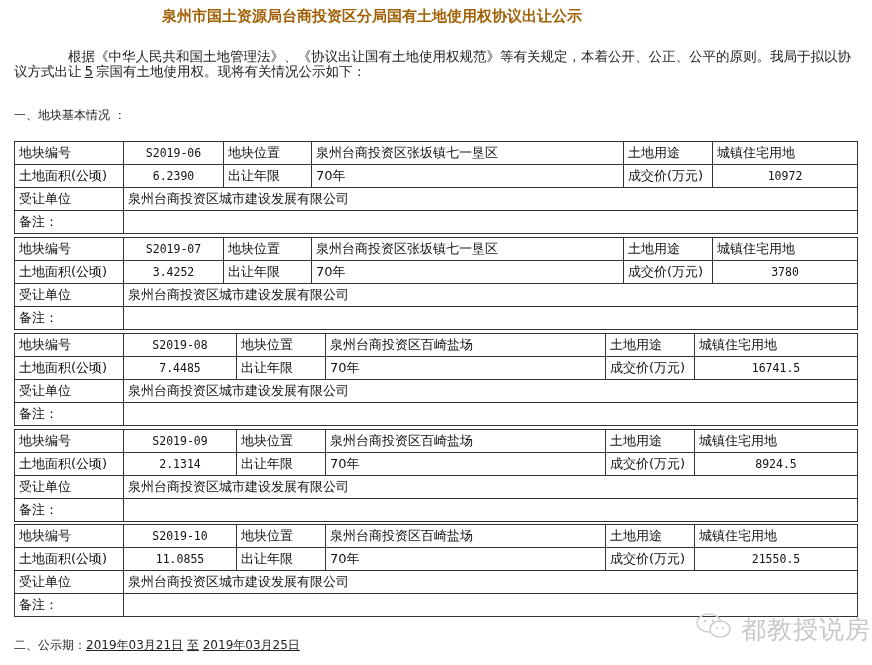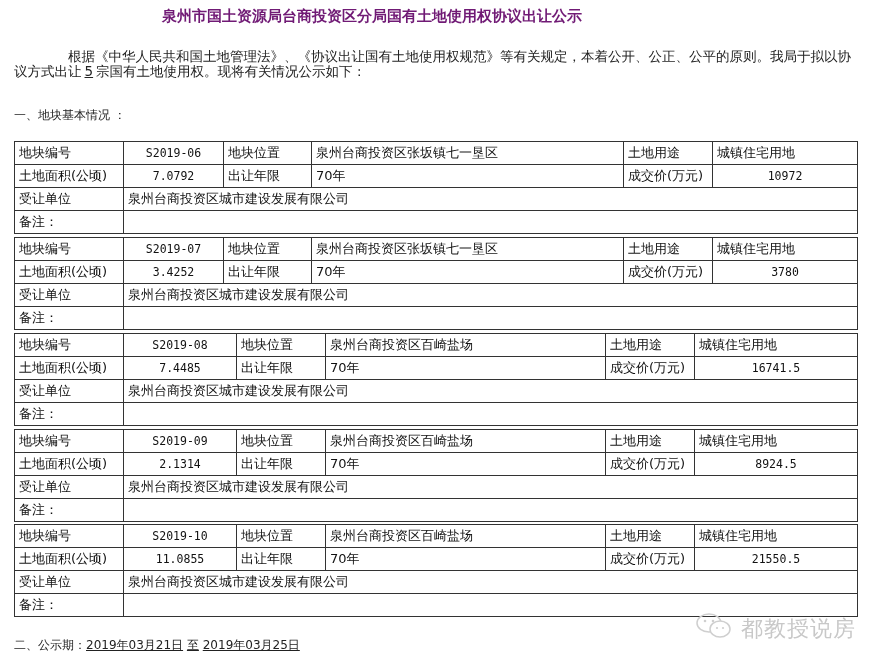--- a/index.html
+++ b/index.html
@@ -5,21 +5,21 @@
     * { margin: 0; padding: 0; box-sizing: border-box; }
     html, body {
       width: 872px; height: 665px; background: #ffffff; overflow: hidden;
       font-family: "DejaVu Sans", "Liberation Sans", sans-serif;
       color: #111111;
     }
     .page { position: relative; width: 872px; height: 665px; }
     .title {
       position: absolute; left: 0; width: 744px; text-align: center;
       font-family: Liberation Sans, sans-serif;
-      font-weight: bold; font-size: 15px; letter-spacing: 0px; color: #701a75;
+      font-weight: bold; font-size: 15px; letter-spacing: 0px; color: #a16207;
     }
     .title.t1 { top: 7px; }
     .title.t2 { top: 28px; }
     .para {
       position: absolute; left: 14px; width: 850px; font-size: 13.5px; line-height: 15px;
       color: #222;
     }
     .para.p1 { top: 49px; text-indent: 54px; }
     .num-u { text-decoration: underline; padding: 0 3px; }
     .section {
@@ -36,21 +36,21 @@
     table.plot td {
       border: 1px solid #333; height: 23px; padding: 0 4px;
       font-size: 13px; color: #111; white-space: nowrap; overflow: hidden;
       vertical-align: middle;
     }
     table.plot td.mono {
       font-family: "DejaVu Sans Mono", "Liberation Mono", monospace; font-size: 11.5px; text-align: center;
     }
     .watermark {
       position: absolute; left: 695px; top: 612px; display: flex; align-items: center;
-      color: #c8c8c8; font-size: 22px; letter-spacing: 1px;
+      color: #c8c8c8; font-size: 25px; letter-spacing: 1px;
     }
     .watermark svg { margin-right: 6px; }
   </style>
 </head>
 <body>
 
 <div class="page">
   <div class="title t1">泉州市国土资源局台商投资区分局国有土地使用权协议出让公示</div>
 
   <div class="para p1"><span>根据《中华人民共和国土地管理法》、《协议出让国有土地使用权规范》等有关规定，本着公开、公正、公平的原则。我局于拟以协议方式出让</span><span class="num-u">5</span><span>宗国有土地使用权。现将有关情况公示如下：</span></div>
@@ -70,21 +70,21 @@
         <tr>
       <td>地块编号</td>
       <td class="mono">S2019-06</td>
       <td>地块位置</td>
       <td>泉州台商投资区张坂镇七一垦区</td>
       <td>土地用途</td>
       <td>城镇住宅用地</td>
     </tr>
     <tr>
       <td>土地面积(公顷)</td>
-      <td class="mono">7.0792</td>
+      <td class="mono">6.2390</td>
       <td>出让年限</td>
       <td>70年</td>
       <td>成交价(万元)</td>
       <td class="mono">10972</td>
     </tr>
     <tr>
       <td>受让单位</td>
       <td colspan="5">泉州台商投资区城市建设发展有限公司</td>
     </tr>
     <tr>

